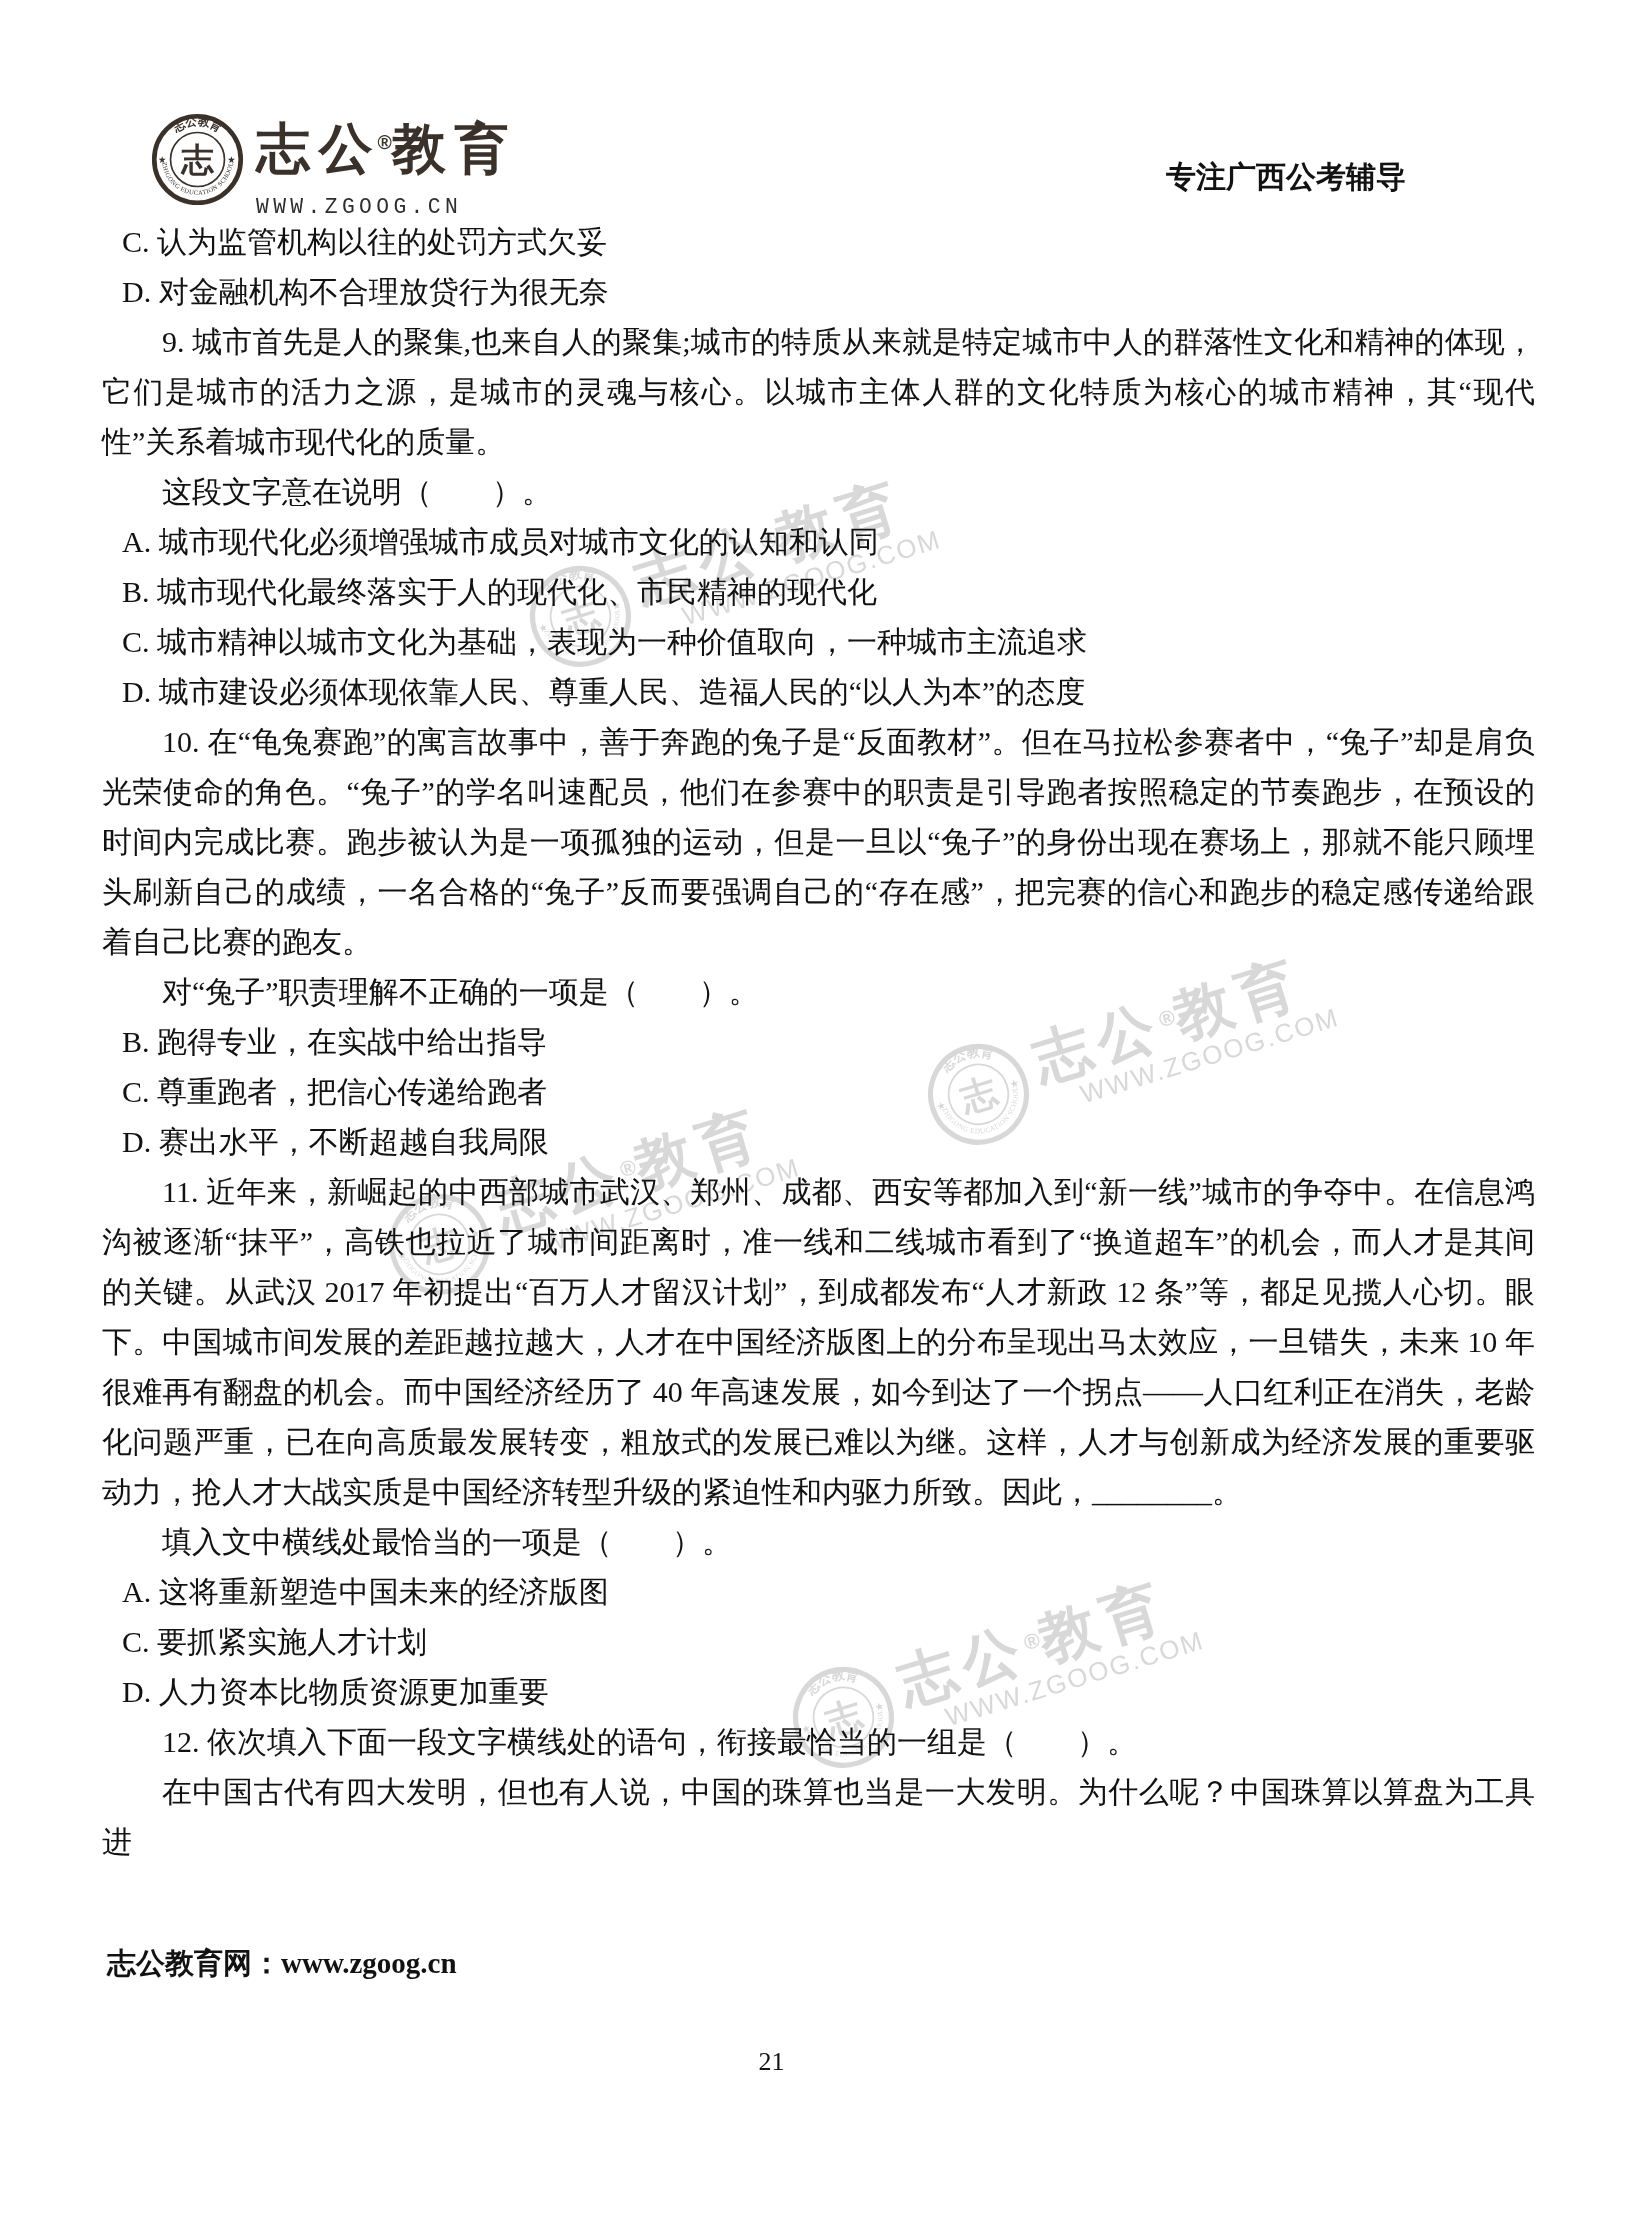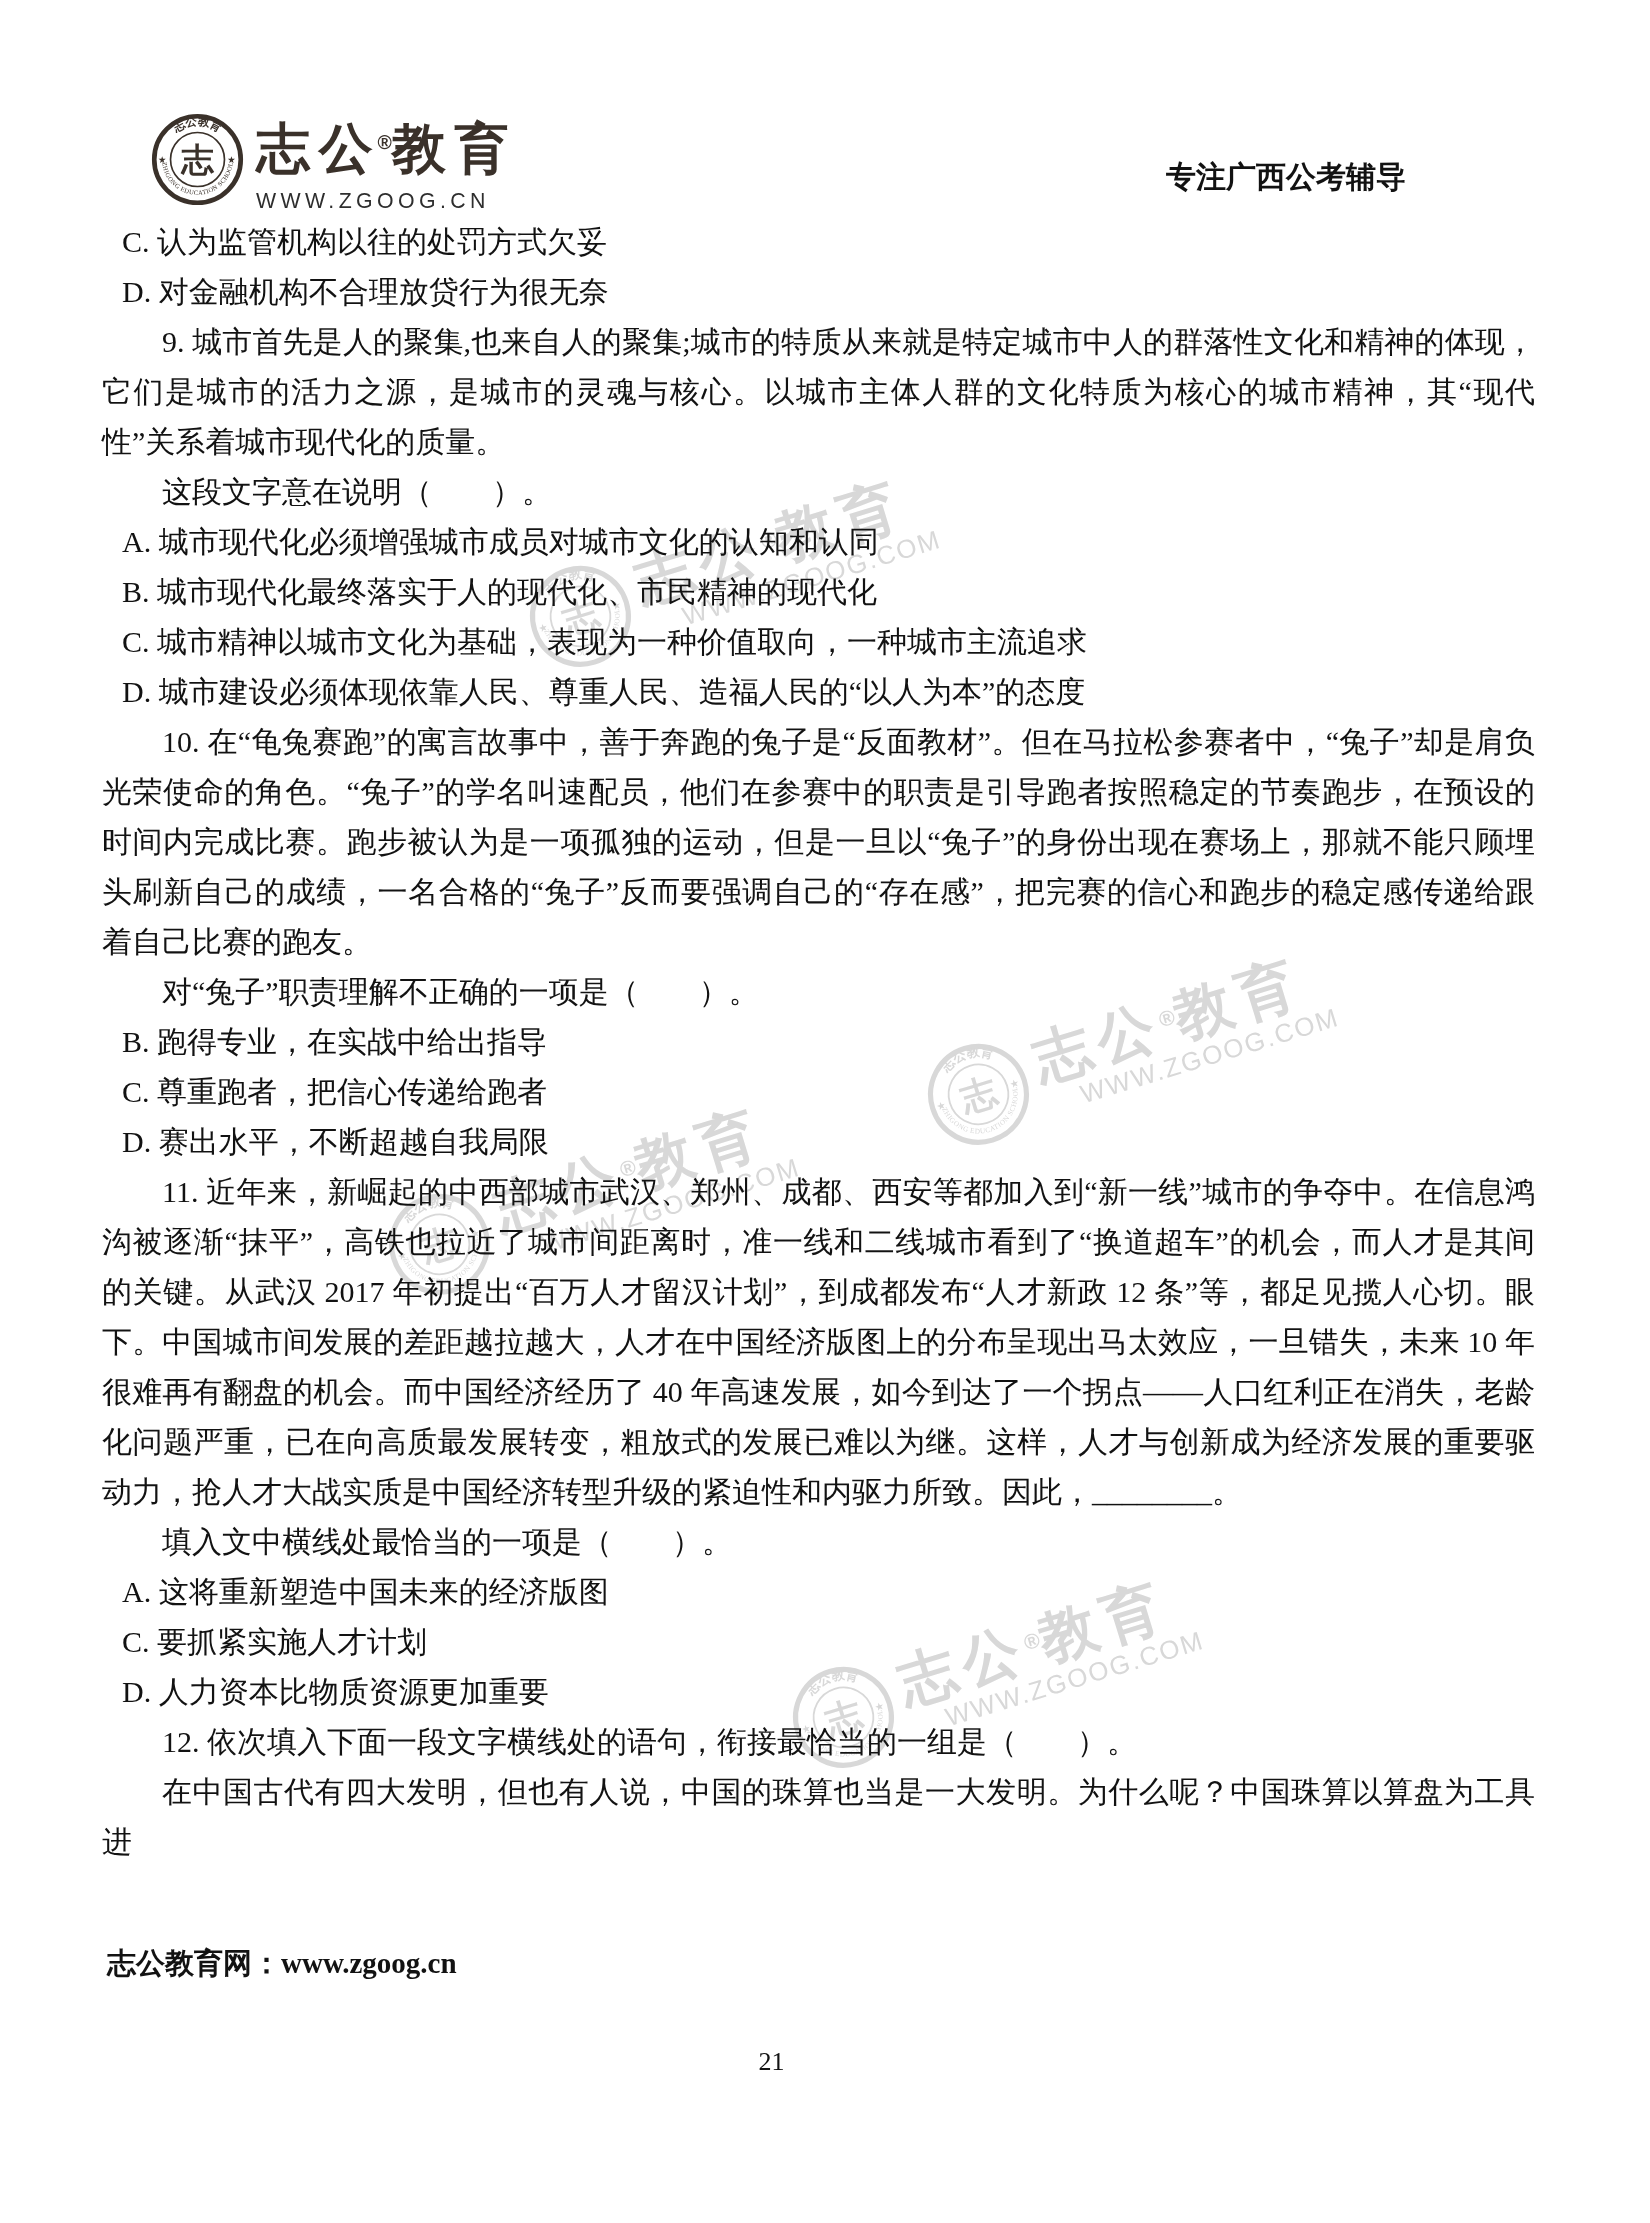--- a/index.html
+++ b/index.html
@@ -8,21 +8,21 @@
     background:#ffffff; overflow:hidden;
     font-family:"Liberation Serif","DejaVu Serif",serif;
     color:#121212;
   }
 
   
   .header-seal { position:absolute; left:151px; top:113px; width:93px; height:93px; color:#3a312a; }
   .brand { position:absolute; left:256px; top:113px; color:#3a312a; }
   .brand-name { font-family:"Liberation Sans","DejaVu Sans",sans-serif; font-size:54px; font-weight:bold; letter-spacing:8.7px; line-height:58px; white-space:nowrap; }
   .brand-name sup { font-size:19.4px; letter-spacing:0; vertical-align:17.5px; margin-left:-3.9px; }
-  .brand-url { font-family:Liberation Sans, sans-serif; font-size:21.3px; letter-spacing:4.4px; color:#2e2e2e; margin-top:12px; white-space:nowrap; }
+  .brand-url { font-family:Liberation Mono, monospace; font-size:21.3px; letter-spacing:4.4px; color:#2e2e2e; margin-top:18px; white-space:nowrap; }
   .slogan { position:absolute; right:165px; top:157px; font-size:30px; font-weight:bold; white-space:nowrap; }
 
   
   .doc {
     position:absolute; left:102px; top:217px; width:1433px;
     font-size:30px; line-height:50px; text-align:justify; z-index:2;
   }
   .doc p { margin:0; padding:0; }
   p.opt  { margin-left:20px; text-align:left; }
   p.stem { text-indent:60px; text-align:left; }

